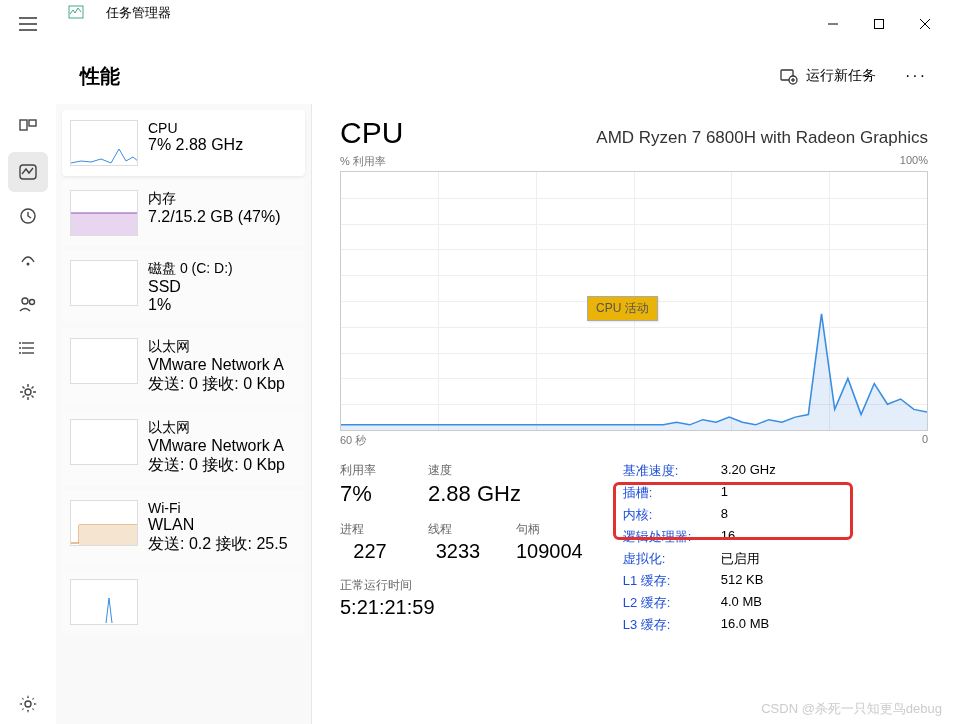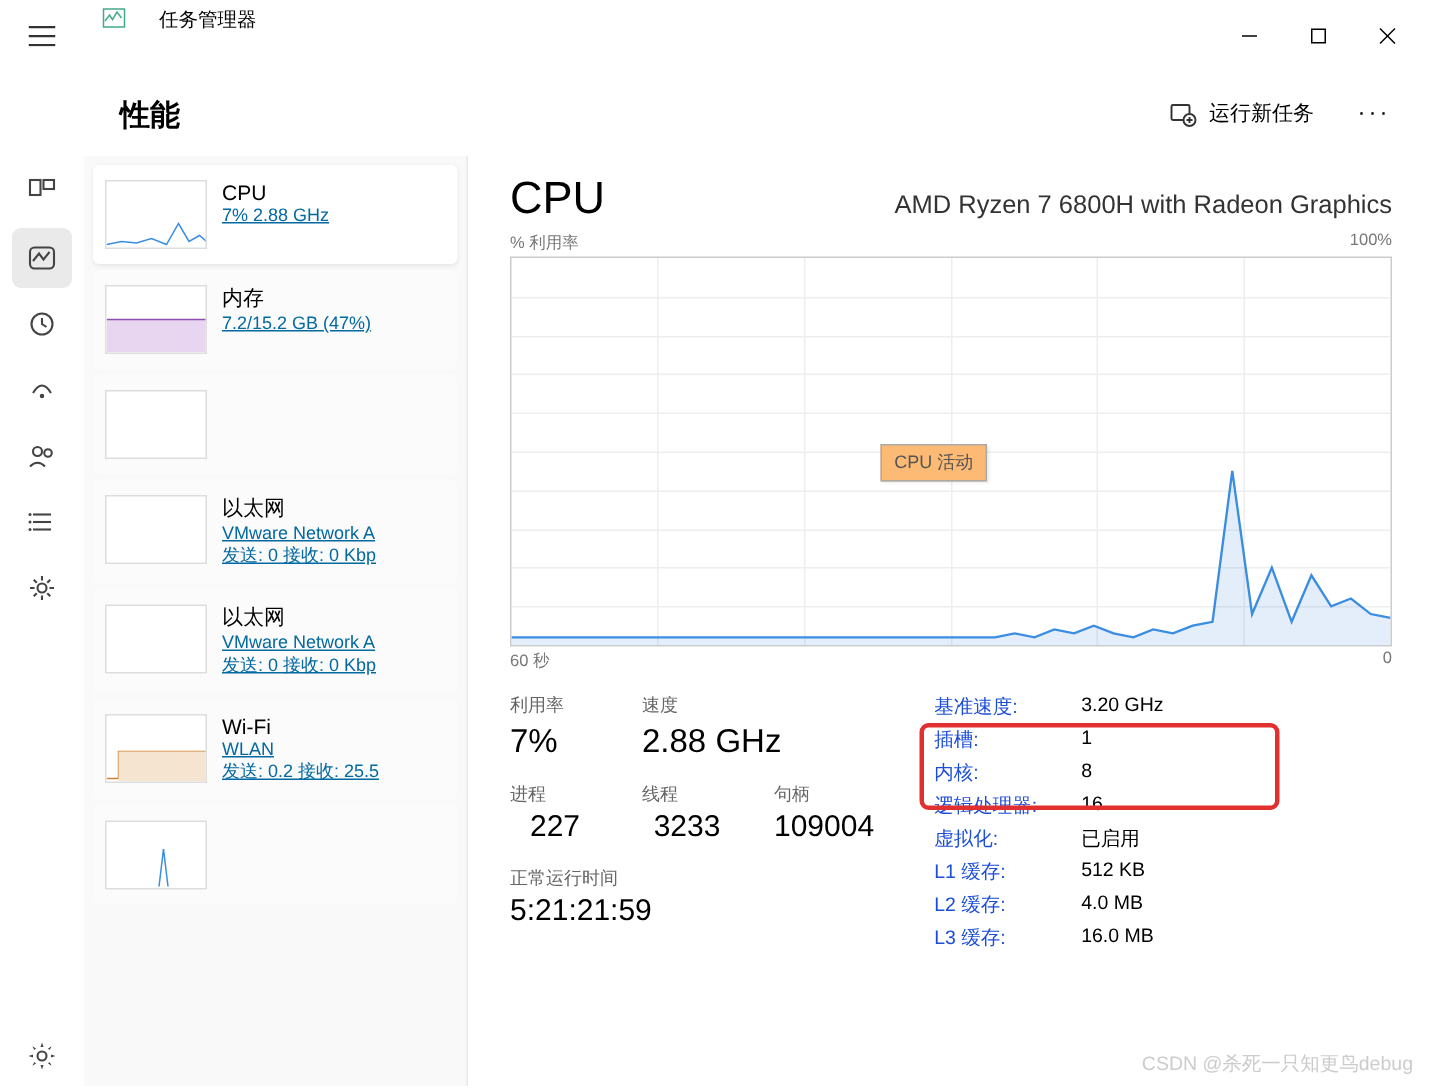--- a/index.html
+++ b/index.html
@@ -21,31 +21,31 @@
     .navrail { width: 56px; display: flex; flex-direction: column; align-items: center; padding-top: 4px; gap: 4px; }
     .nav-item { width: 40px; height: 40px; display: flex; align-items: center; justify-content: center; border-radius: 6px; cursor: pointer; color: #333; }
     .nav-item.active { background: #eaeaea; }
     .nav-spacer { flex: 1; }
     .sidebar { width: 256px; background: #f9f9f9; border-right: 1px solid #e8e8e8; overflow-y: auto; padding: 6px; }
     .side-item { display: flex; padding: 10px 8px; border-radius: 4px; cursor: pointer; margin-bottom: 4px; gap: 10px; background: #fff; }
     .side-item.selected { background: #fff; box-shadow: 0 1px 3px rgba(0,0,0,0.08); }
     .side-thumb { width: 68px; height: 46px; border: 1px solid #ddd; background: #fff; flex-shrink: 0; position: relative; overflow: hidden; }
     .side-info { flex: 1; min-width: 0; }
     .side-title { font-size: 14px; font-weight: 500; color: #000; white-space: nowrap; overflow: hidden; text-overflow: ellipsis; }
-    .side-sub { font-size: 12px; color: #0369a1; white-space: nowrap; overflow: hidden; text-overflow: ellipsis; text-decoration: underline; }
+    .side-sub { font-size: 16px; color: #000000; white-space: nowrap; overflow: hidden; text-overflow: ellipsis; }
     .content { flex: 1; padding: 12px 28px; overflow: hidden; position: relative; }
     .content-header { display: flex; align-items: baseline; justify-content: space-between; margin-bottom: 4px; }
     .cpu-title { font-size: 30px; font-weight: 400; }
     .cpu-name { font-size: 17px; color: #333; }
     .chart-labels { display: flex; justify-content: space-between; font-size: 11px; color: #777; margin-bottom: 2px; text-align: right; }
     .chart { height: 260px; border: 1px solid #ccc; position: relative; background: #fff; margin-bottom: 2px; }
     .chart-grid { position: absolute; inset: 0; }
     .chart-grid-line-h { position: absolute; left: 0; right: 0; border-top: 1px solid #eee; }
     .chart-grid-line-v { position: absolute; top: 0; bottom: 0; border-left: 1px solid #eee; }
-    .chart-tooltip { position: absolute; top: 48%; left: 42%; background: #fdba74; border: 1px solid #aaa; padding: 3px 8px; font-size: 12px; color: #555; box-shadow: 1px 1px 2px rgba(0,0,0,0.1); }
+    .chart-tooltip { position: absolute; top: 48%; left: 42%; background: #eab308; border: 1px solid #aaa; padding: 3px 8px; font-size: 12px; color: #555; box-shadow: 1px 1px 2px rgba(0,0,0,0.1); }
     .chart svg { position: absolute; inset: 0; width: 100%; height: 100%; }
     .chart-bottom-labels { display: flex; justify-content: space-between; font-size: 11px; color: #777; margin-bottom: 14px; }
     .stats { display: flex; gap: 40px; }
     .stats-left { display: flex; flex-direction: column; gap: 14px; }
     .stat-row { display: flex; gap: 28px; }
     .stat-block { min-width: 60px; }
     .stat-label { font-size: 12px; color: #666; margin-bottom: 2px; }
     .stat-value { font-size: 22px; color: #000; }
     .stat-small .stat-value { font-size: 20px; text-align: center; }
     .stats-right { display: flex; flex-direction: column; gap: 4px; position: relative; }
@@ -191,20 +191,25 @@
             <polyline points="0,24 68,24" stroke="#9050b0" stroke-width="1"></polyline>
           </svg>
         </div>
       <div class="side-info">
           <div class="side-title">内存</div>
           <div class="side-sub">7.2/15.2 GB (47%)</div>
         </div>
     </div>
     <div class="side-item">
       <div class="side-thumb"></div>
+      <div class="side-info">
+          <div class="side-title">磁盘 0 (C: D:)</div>
+          <div class="side-sub">SSD</div>
+          <div class="side-sub">1%</div>
+        </div>
     </div>
     <div class="side-item">
       <div class="side-thumb"></div>
       <div class="side-info">
           <div class="side-title">以太网</div>
           <div class="side-sub">VMware Network A</div>
           <div class="side-sub">发送: 0 接收: 0 Kbp</div>
         </div>
     </div>
     <div class="side-item">

